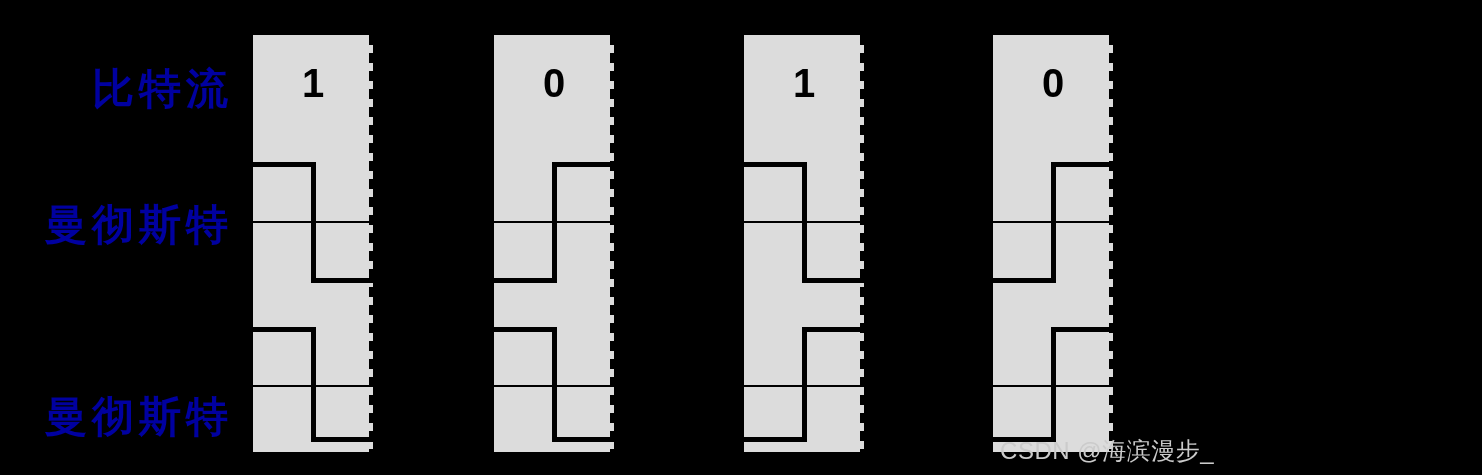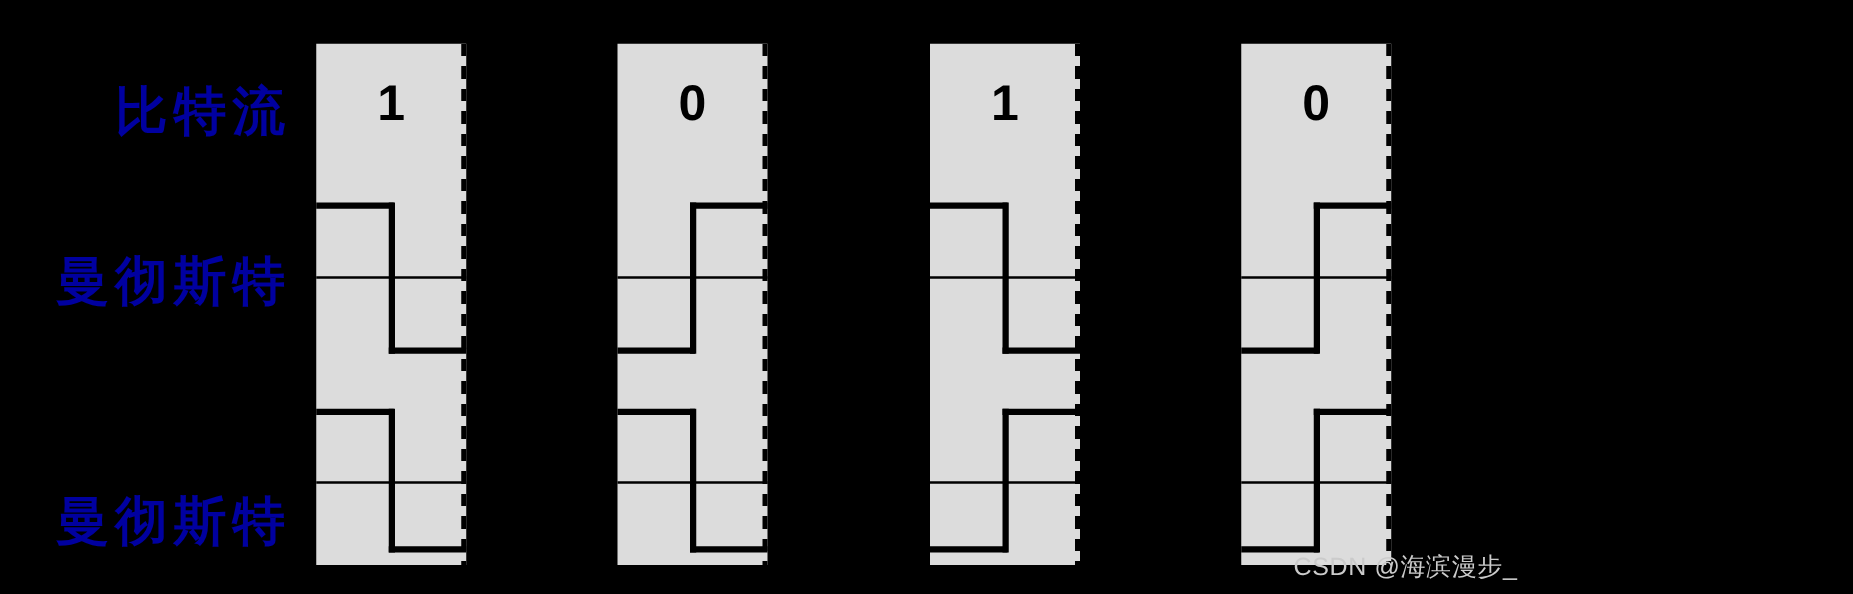--- a/index.html
+++ b/index.html
@@ -23,21 +23,21 @@
   }
   .seg { position: absolute; background: var(--ink, #000); }
   .dash {
     position: absolute; top: 0; right: 0; width: 4px; height: 100%;
     background: repeating-linear-gradient(to bottom, var(--ink,#000) 0 10px, transparent 10px 18px);
   }
   .whitebar { position: absolute; background: var(--nextcell, #fff); }
   .bar-tick { position: absolute; left: 0; width: 100%; background: var(--ink, #000); }
   .watermark {
     position: absolute; right: 16px; bottom: 8px;
-    font-size: 20px; letter-spacing: 0.5px; color: var(--wm, #CCCCCC);
+    font-size: 24px; letter-spacing: 0.5px; color: var(--wm, #CCCCCC);
   }
 </style>
 </head>
 <body>
 
 <div id="stage" style="--bg: #000000; --cell: #DCDCDC; --ink: #000000; --label: #0000A0; --nextcell: #FFFFFF; --wm: #CBCBCB;">
   <div class="row-label" style="top:66px">比特流</div>
   <div class="row-label" style="top:202px">曼彻斯特</div>
   <div class="row-label" style="top:394px">曼彻斯特</div>
 

